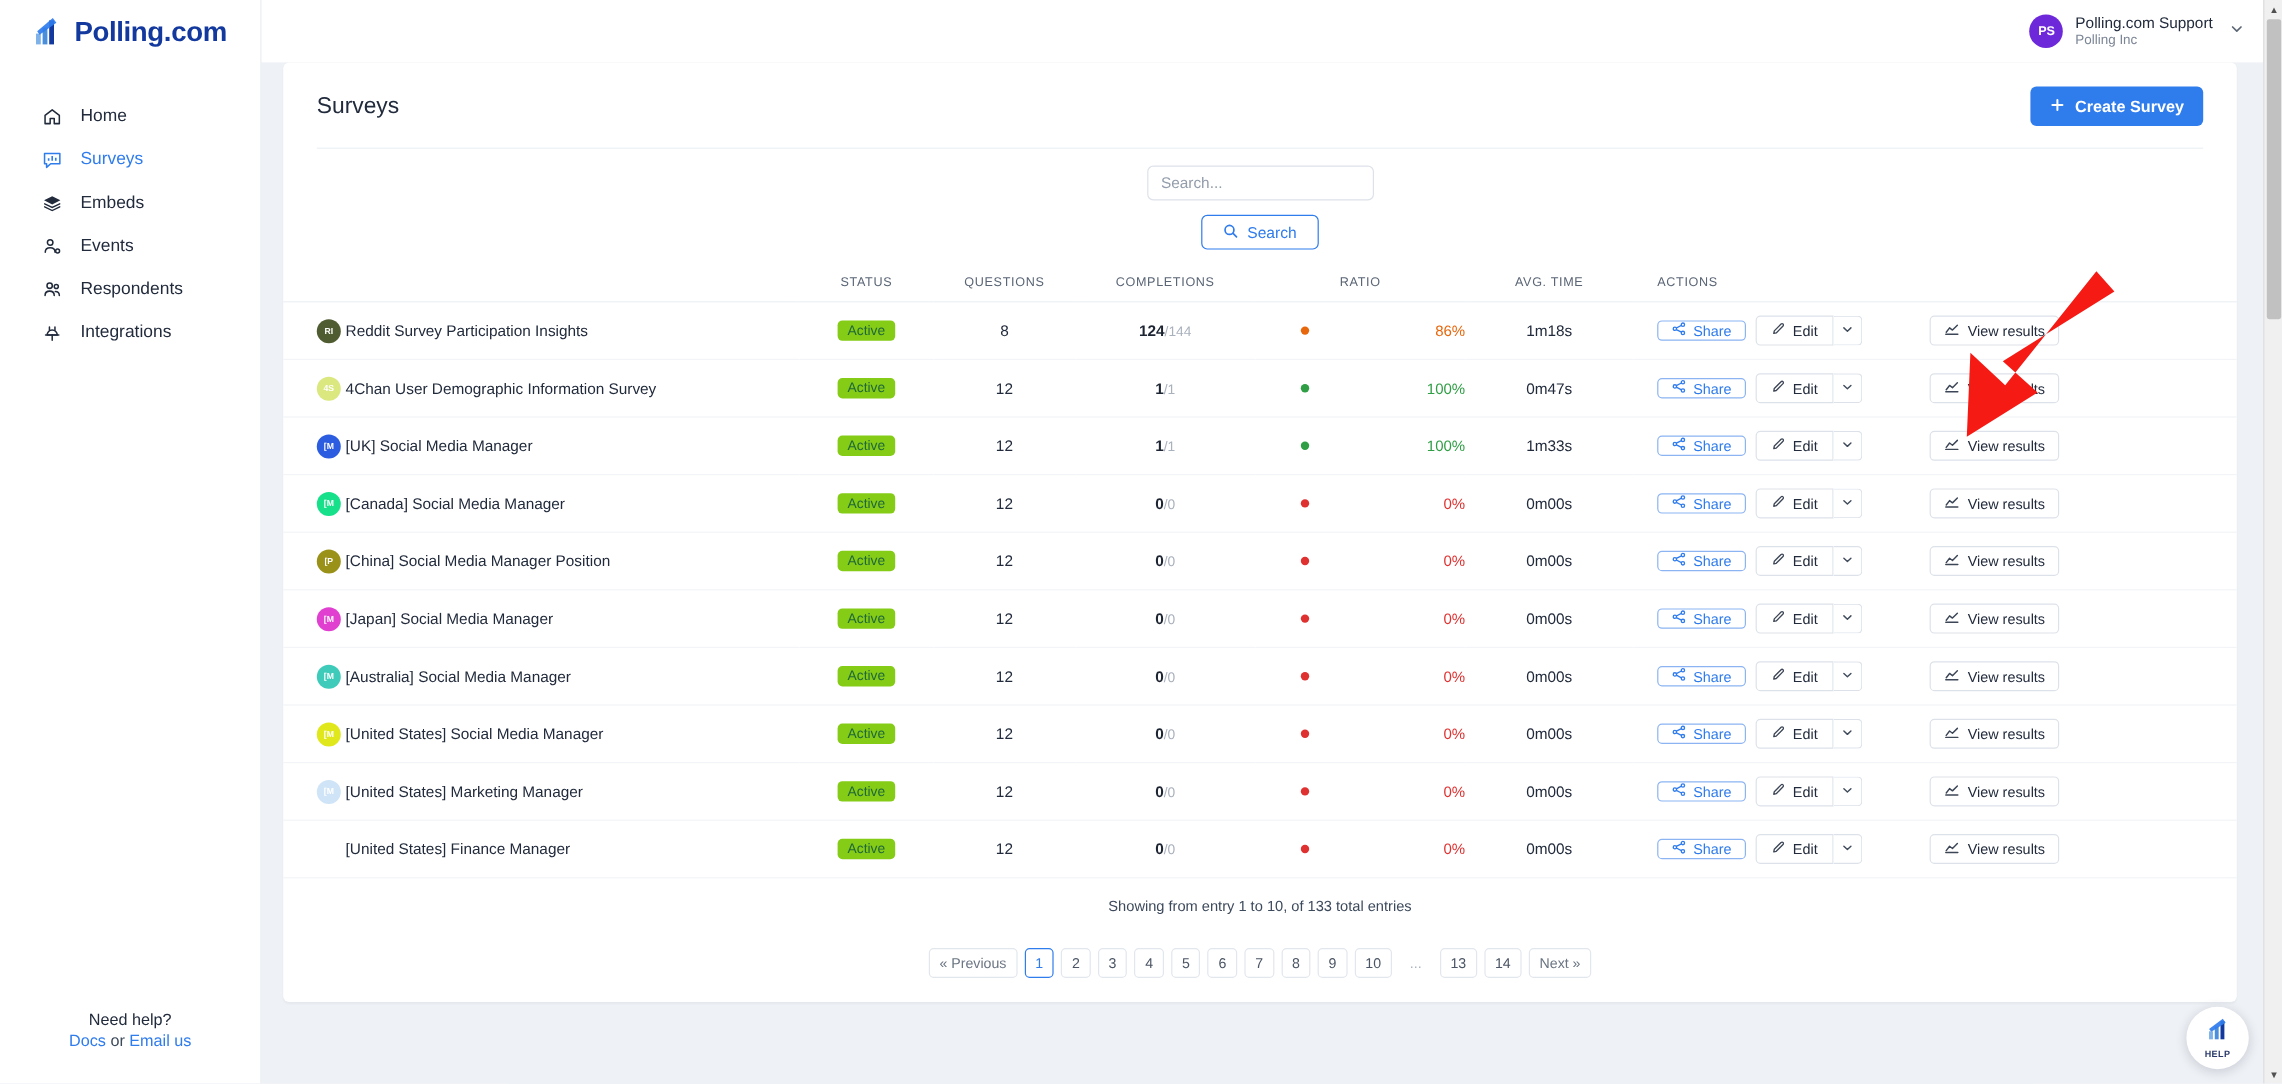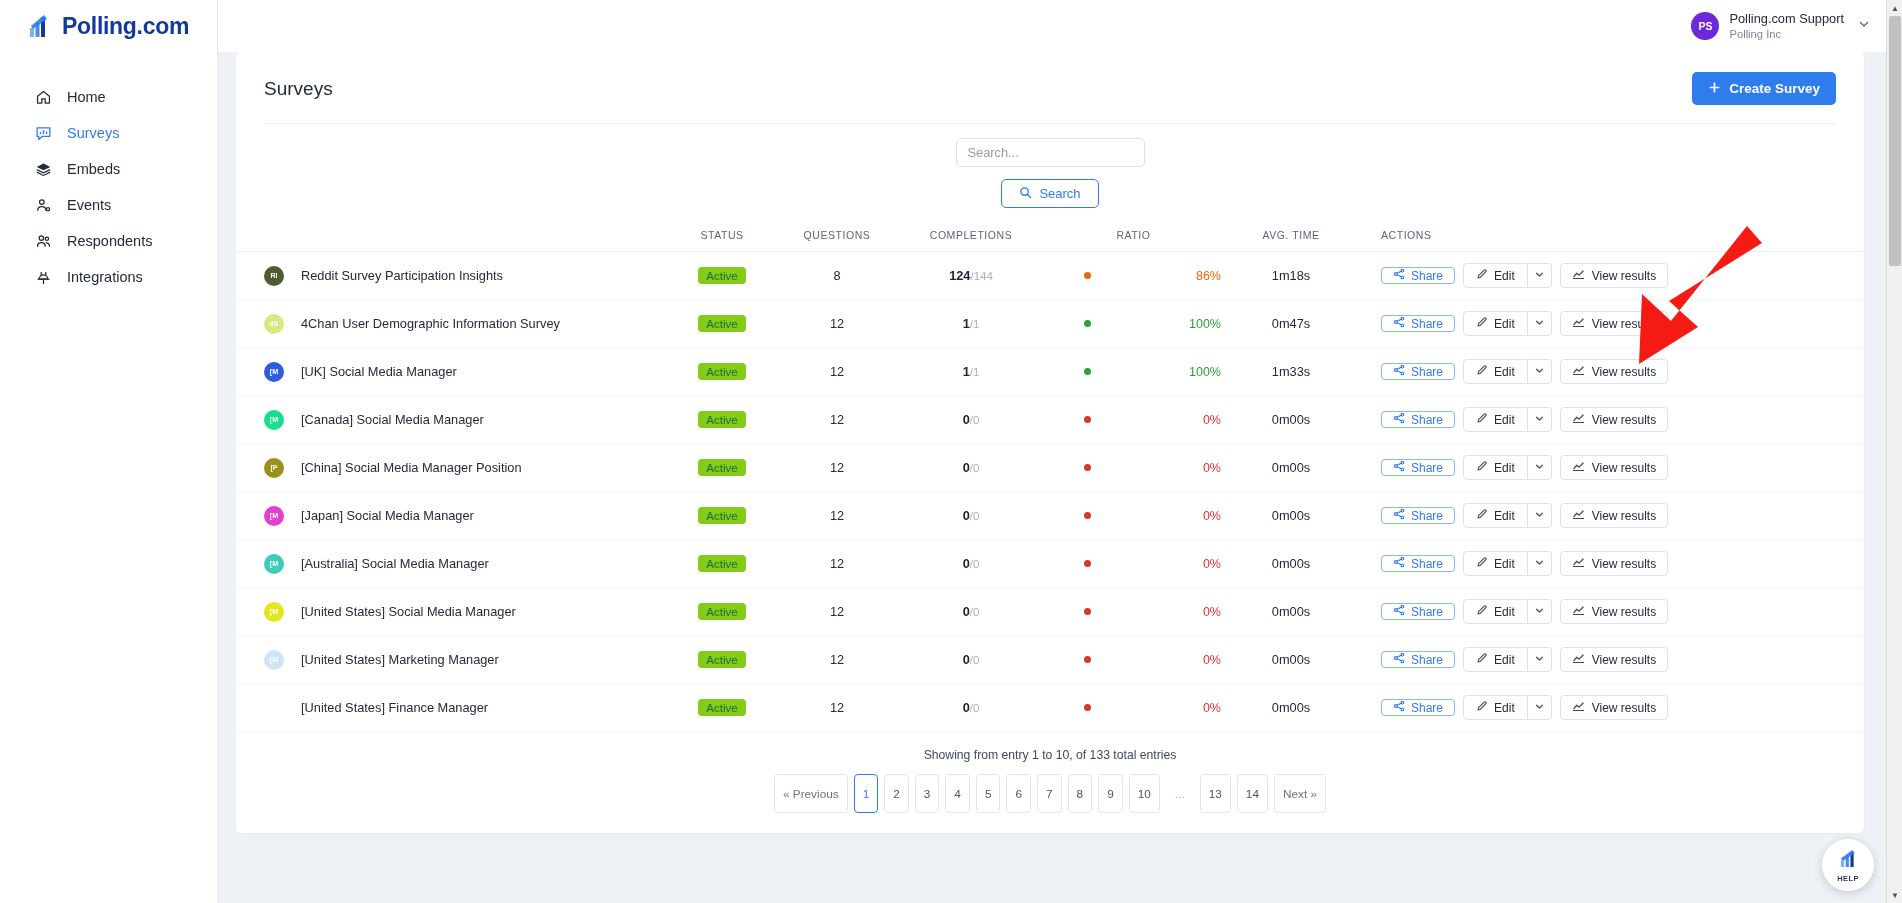--- a/index.html
+++ b/index.html
@@ -99,21 +99,21 @@
   }
   table.surveys tr:last-child td { border-bottom: 1px solid #f2f4f7; }
   .c-name  { width: 430px; }
   .c-status{ width: 112px; }
   .c-q     { width: 118px; }
   .c-comp  { width: 150px; }
   .c-ratio { width: 175px; }
   .c-time  { width: 140px; }
   .c-act   { width: auto; }
 
-  .name-cell { display: flex; align-items: center; gap: 17px; padding-left: 28px; text-align: center; }
+  .name-cell { display: flex; align-items: center; gap: 4px; padding-left: 28px; text-align: center; }
   .sq-avatar {
     width: 20px; height: 20px; border-radius: 50%; flex: 0 0 20px;
     font-size: 7.2px; font-weight: bold; color: #fff;
     display: flex; align-items: center; justify-content: center;
   }
   .sq-name { font-size: 12.8px; color: #222b3c; white-space: nowrap; }
 
   .badge-active {
     display: inline-block; background: #84cc16; color: #20683a;
     font-size: 11.5px; border-radius: 4px; padding: 2.5px 8px;
@@ -140,30 +140,32 @@
   .btn-caret {
     height: 25px; width: 24px; border: 1px solid #dde2ea; border-left: none;
     background: #fff; color: #404b5c; border-radius: 0 4px 4px 0; cursor: pointer;
     display: flex; align-items: center; justify-content: center;
   }
   .btn-view {
     height: 25px; border: 1px solid #dde2ea; background: #fff; color: #222b3c;
     border-radius: 4px; font-size: 12px; padding: 0 11px; cursor: pointer;
     display: flex; align-items: center; gap: 7px; font-family: "Liberation Sans", sans-serif;
     white-space: nowrap;
+    margin-left: 48px;
   }
 
   .table-foot { padding: 16px 0 20px 0; text-align: center; }
   .showing { font-size: 12.2px; color: #3d4a5c; margin-bottom: 12px; }
   .pager { display: flex; justify-content: center; align-items: center; gap: 6px; }
   .pg {
-    min-width: 24px; height: 39px; border: 1px solid #e2e6ed; border-radius: 4px;
+    min-width: 24px; height: 25px; border: 1px solid #e2e6ed; border-radius: 4px;
     background: #fff; color: #4b5565; font-size: 11.8px; padding: 0 8px; cursor: pointer;
     display: flex; align-items: center; justify-content: center;
     font-family: "Liberation Sans", sans-serif;
+    margin-top: 16px;
   }
   .pg.current { border-color: #2f7ced; color: #2f7ced; }
   .pg.ellipsis { border-color: transparent; color: #aab2bf; cursor: default; }
   .pg.edge { color: #6b7583; }
 
   
   .arrow-overlay { position: absolute; left: 0; top: 0; width: 1902px; height: 903px;
     pointer-events: none; }
 
   
@@ -264,20 +266,26 @@
             <line x1="7.3" y1="7.2" x2="7.3" y2="4.2" stroke-linecap="round"></line>
             <line x1="12.7" y1="7.2" x2="12.7" y2="4.2" stroke-linecap="round"></line>
           </svg>
         </span>
         <span>Integrations</span>
       </div>
     </div>
 
     <div class="nav-spacer"></div>
 
+    <div class="help-box">
+      <div class="help-title">Need help?</div>
+      <div class="help-links">
+        <a>Docs</a><span> or </span><a>Email us</a>
+      </div>
+    </div>
   </div>
 
   <div class="main">
 
     <div class="topbar">
       <div class="profile">
         <div class="avatar-pf">PS</div>
         <div class="pf-lines">
           <div class="pf-name">Polling.com Support</div>
           <div class="pf-org">Polling Inc</div>

